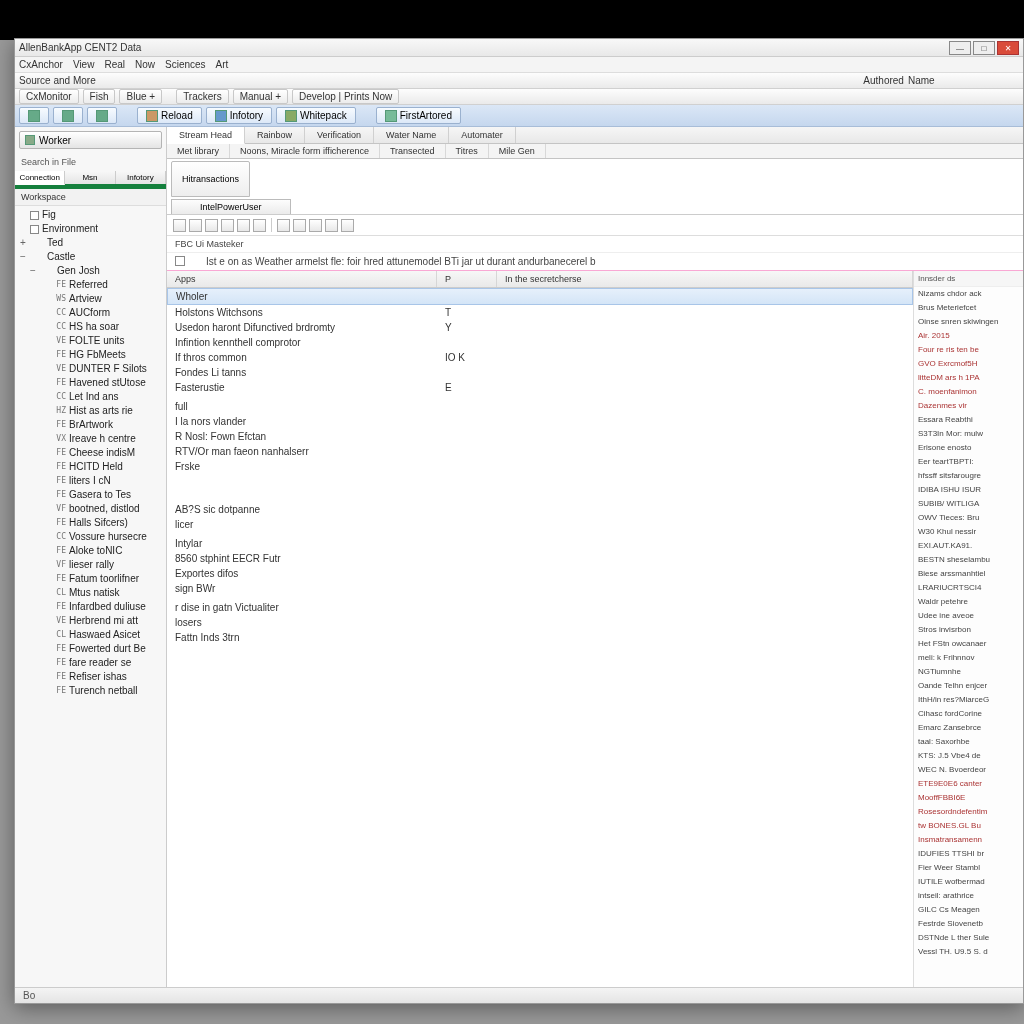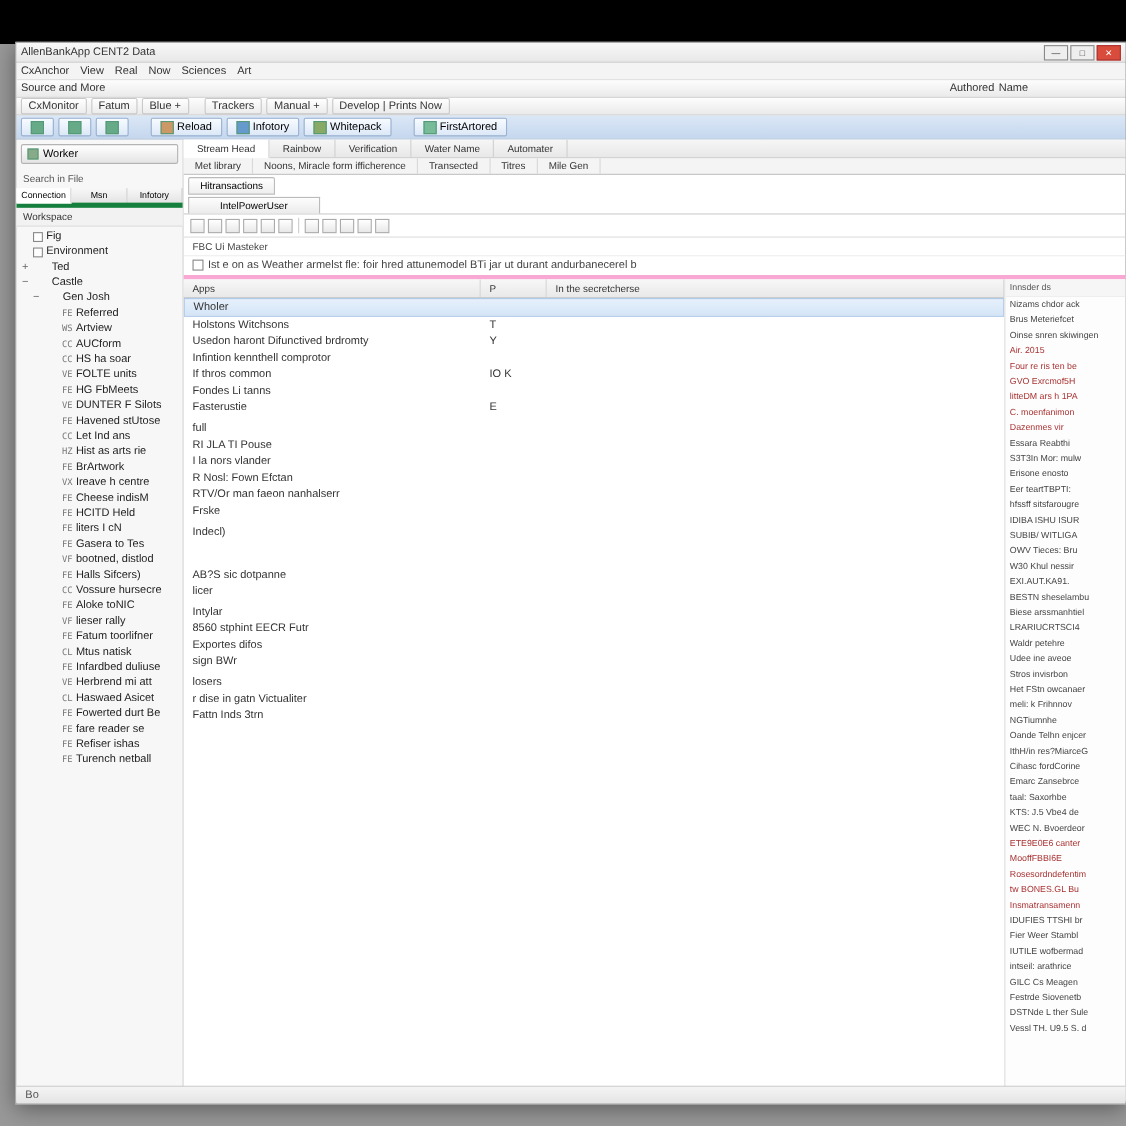--- a/index.html
+++ b/index.html
@@ -32,28 +32,28 @@
 .tree .mk{width:14px;font-size:8px;color:#777;text-align:right;font-family:Consolas,monospace}
 .tree .ind1{padding-left:12px}
 .tree .ind2{padding-left:24px}
 .maincol{flex:1;display:flex;flex-direction:column;background:#fff;min-width:0}
 .mtabs1{display:flex;border-bottom:1px solid #c4c4c4;background:linear-gradient(#f6f6f6,#e8e8e8)}
 .mtabs1 .mt{padding:3px 12px;font-size:9px;border-right:1px solid #d0d0d0;color:#333}
 .mtabs1 .mt.active{background:#fff;border-bottom:1px solid #fff;margin-bottom:-1px}
 .mtabs2{display:flex;border-bottom:1px solid #c4c4c4;background:#f4f4f4}
 .mtabs2 .mt{padding:2px 10px;font-size:9px;border-right:1px solid #d8d8d8;color:#333}
 .doctab{display:flex;padding:2px 4px;gap:4px}
-.doctab .dt{padding:2px 10px;font-size:9px;border:1px solid #bbb;background:linear-gradient(#fff,#eee);border-radius:2px 2px 0 0}
+.doctab .dt{padding:12px 10px;font-size:9px;border:1px solid #bbb;background:linear-gradient(#fff,#eee);border-radius:2px 2px 0 0}
 .subtab{display:flex;padding:0 4px;gap:4px;border-bottom:1px solid #ccc}
 .subtab .st{padding:2px 28px;font-size:9px;border:1px solid #bbb;border-bottom:none;background:linear-gradient(#fdfdfd,#ebebeb)}
 .toolbar2{display:flex;align-items:center;padding:3px 6px;gap:3px;border-bottom:1px solid #ddd}
 .toolbar2 .ti{width:13px;height:13px;border:1px solid #aaa;background:linear-gradient(#fff,#e8e8e8)}
 .toolbar2 .sep{width:1px;height:14px;background:#ccc;margin:0 2px}
 .crumb{padding:3px 8px;font-size:9px;color:#444;border-bottom:1px solid #eee}
-.chkrow{display:flex;align-items:flex-start;gap:4px;padding:3px 8px;font-size:9px;color:#444;border-bottom:4px solid #f9a8d4}
+.chkrow{display:flex;align-items:flex-start;gap:21px;padding:3px 8px;font-size:9px;color:#444;border-bottom:1px solid #f9a8d4}
 .tblhead{display:flex;border-bottom:1px solid #ccc;background:linear-gradient(#f7f7f7,#e9e9e9)}
 .tblhead .th{padding:3px 8px;font-size:9px;border-right:1px solid #d6d6d6;color:#333}
 .tblbody{flex:1;overflow:auto}
 .trow{display:flex;padding:1px 0;font-size:9px;color:#333}
 .trow .td{padding:1px 8px}
 .trow.hl{background:linear-gradient(#e6f0fb,#d4e5f7);border:1px solid #a8c5e8}
 .c1{width:270px}
 .c2{width:60px}
 .rightcol{width:110px;border-left:1px solid #ddd;background:#fdfdfd;overflow:hidden}
 .rightcol .rh{padding:3px 4px;font-size:8px;color:#555;border-bottom:1px solid #eee;background:#f6f6f6}
@@ -86,21 +86,21 @@
   </div>
 
   <div class="subbar">
     <span>Source and More</span>
     <span style="flex:.9"></span>
     <span>Authored</span>
     <span>Name</span>
   </div>
   <div class="subbar">
     <span class="seg">CxMonitor</span>
-    <span class="seg">Fatum</span>
+    <span class="seg">Fish</span>
     <span class="seg">Blue +</span>
     <span style="width:6px"></span>
     <span class="seg">Trackers</span>
     <span class="seg">Manual +</span>
     <span class="seg">Develop | Prints Now</span>
   </div>
 
   <div class="ribbonwrap">
     <div class="ribbon">
       <div class="btn">
@@ -404,48 +404,40 @@
                 </div>
                 <div class="trow">
                   <div class="td c1"></div>
                   <div class="td c2"></div>
                 </div>
                 <div class="trow">
                   <div class="td c1">full</div>
                   <div class="td c2"></div>
                 </div>
                 <div class="trow">
-                  <div class="td c1">RI JLA TI Pouse</div>
-                  <div class="td c2"></div>
-                </div>
-                <div class="trow">
                   <div class="td c1">I la nors vlander</div>
                   <div class="td c2"></div>
                 </div>
                 <div class="trow">
                   <div class="td c1">R Nosl: Fown Efctan</div>
                   <div class="td c2"></div>
                 </div>
                 <div class="trow">
                   <div class="td c1">RTV/Or man faeon nanhalserr</div>
                   <div class="td c2"></div>
                 </div>
                 <div class="trow">
                   <div class="td c1">Frske</div>
                   <div class="td c2"></div>
                 </div>
                 <div class="trow">
                   <div class="td c1"></div>
                   <div class="td c2"></div>
                 </div>
                 <div class="trow">
-                  <div class="td c1">Indecl)</div>
-                  <div class="td c2"></div>
-                </div>
-                <div class="trow">
                   <div class="td c1"></div>
                   <div class="td c2"></div>
                 </div>
                 <div class="trow">
                   <div class="td c1"></div>
                   <div class="td c2"></div>
                 </div>
                 <div class="trow">
                   <div class="td c1"></div>
                   <div class="td c2"></div>
@@ -488,25 +480,25 @@
                 </div>
                 <div class="trow">
                   <div class="td c1">sign BWr</div>
                   <div class="td c2"></div>
                 </div>
                 <div class="trow">
                   <div class="td c1"></div>
                   <div class="td c2"></div>
                 </div>
                 <div class="trow">
+                  <div class="td c1">r dise in gatn Victualiter</div>
+                  <div class="td c2"></div>
+                </div>
+                <div class="trow">
                   <div class="td c1">losers</div>
-                  <div class="td c2"></div>
-                </div>
-                <div class="trow">
-                  <div class="td c1">r dise in gatn Victualiter</div>
                   <div class="td c2"></div>
                 </div>
                 <div class="trow">
                   <div class="td c1">Fattn Inds 3trn</div>
                   <div class="td c2"></div>
                 </div>
               </div>
         </div>
         <div class="rightcol">
           <div class="rh">Innsder ds</div>

